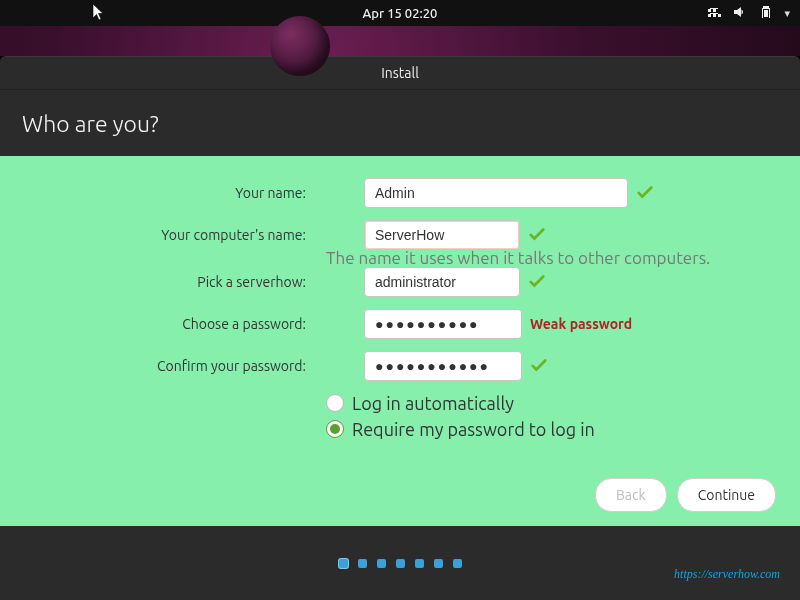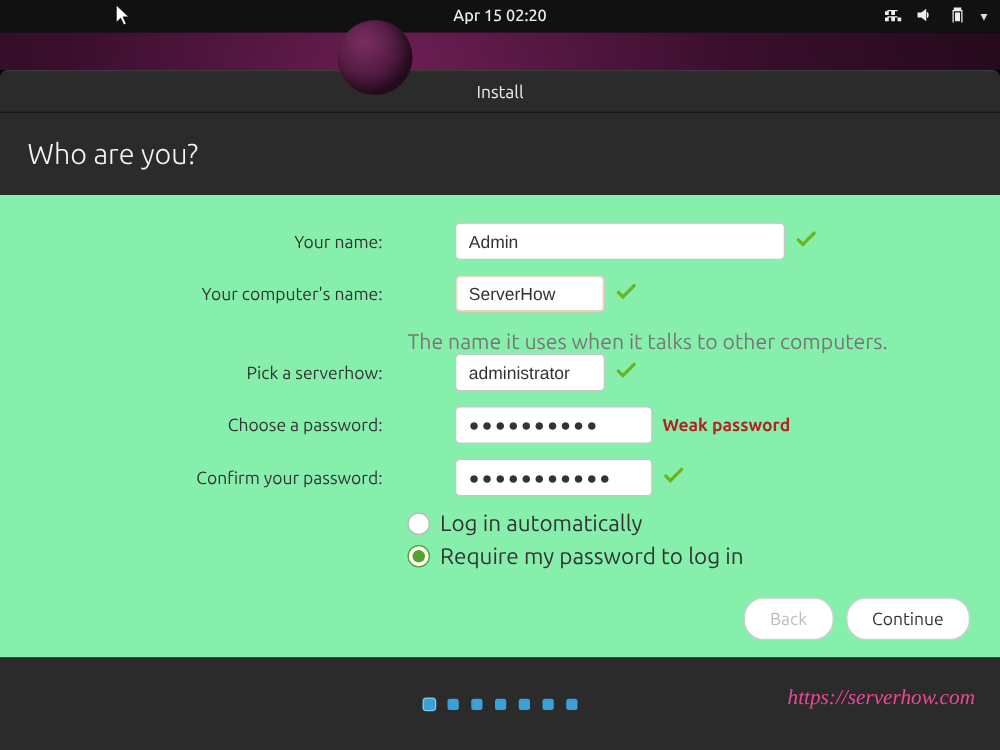--- a/index.html
+++ b/index.html
@@ -30,29 +30,29 @@
     border-radius: 6px 6px 0 0;
   }
   .header {
     height: 66px; background: #2b2b2b; color: #f5f5f5; display:flex; align-items:center;
     padding-left: 22px; font-size: 23px; font-weight:300;
   }
   .content {
     height: 370px; background: #86efac; padding: 22px 24px 14px 24px; position:relative;
   }
   .formrow { display:flex; align-items:center; margin-bottom: 12px; }
-  .formrow.tight { margin-bottom: 16px; }
+  .formrow.tight { margin-bottom: 0; }
   .lbl { width: 292px; text-align:right; padding-right: 10px; color:#333; font-size:14px; }
   .field { display:flex; align-items:center; gap:8px;padding-left:48px; }
   input[type=text], input[type=password] {
     height: 30px; border:1px solid #c6c6c6; border-radius:4px; padding: 0 10px;
     font-size:14px; background:#fff; color:#333; outline:none;
   }
   .w-long { width: 264px; }
-  .w-med  { width: 120px; }
+  .w-med  { width: 156px; }
   .w-pw   { width: 158px; }
   .focus { border-color:#e8956a; box-shadow: 0 0 0 1px rgba(233,120,54,.35) inset; }
   .check svg { width:18px; height:18px; }
   .hint { font-size:17px; color:#777; margin-left:302px; margin-top:-2px; margin-bottom:0; }
   .weak { color:#b22222; font-weight:700; font-size:14px; }
   .radiowrap { margin-left:302px; display:flex; align-items:center; gap:8px; margin-top:6px; font-size:18px; color:#333; }
   .radio {
     width:18px; height:18px; border-radius:50%; border:1px solid #b9b9b9; background:#fff;
     display:inline-flex; align-items:center; justify-content:center;
   }
@@ -64,21 +64,21 @@
     font-size:14px; color:#333; display:inline-flex; align-items:center; justify-content:center;
     cursor:pointer;
   }
   .btn.ghost { color:#bdbdbd; }
   .footer {
     height: 74px; background:#2b2b2b; position:relative; display:flex; align-items:center; justify-content:center;
   }
   .dots { display:flex; gap:10px; }
   .dot { width:9px; height:9px; background:#3aa0d8; border-radius:2px; }
   .dot.current { box-shadow:0 0 0 1px #7fc9ee; }
-  .credit { position:absolute; right:20px; bottom:32px; color:#ec4899; font-family: Georgia, 'Times New Roman', serif; font-style:italic; font-size:17px; }
+  .credit { position:absolute; right:20px; bottom:18px; color:#0ea5e9; font-family: Georgia, 'Times New Roman', serif; font-style:italic; font-size:12px; }
   .pwdots { letter-spacing: 2px; font-size:18px; color:#222; }
 </style>
 </head>
 <body>
 
 <div class="topbar">
   <span class="cursor">
     <svg width="14" height="18" viewBox="0 0 14 18">
         <path d="M1 1 L1 15 L4.5 11.5 L7 17 L9 16 L6.5 10.5 L11 10.5 Z" fill="#fff" stroke="#000" stroke-width="0.6"></path>
       </svg>

